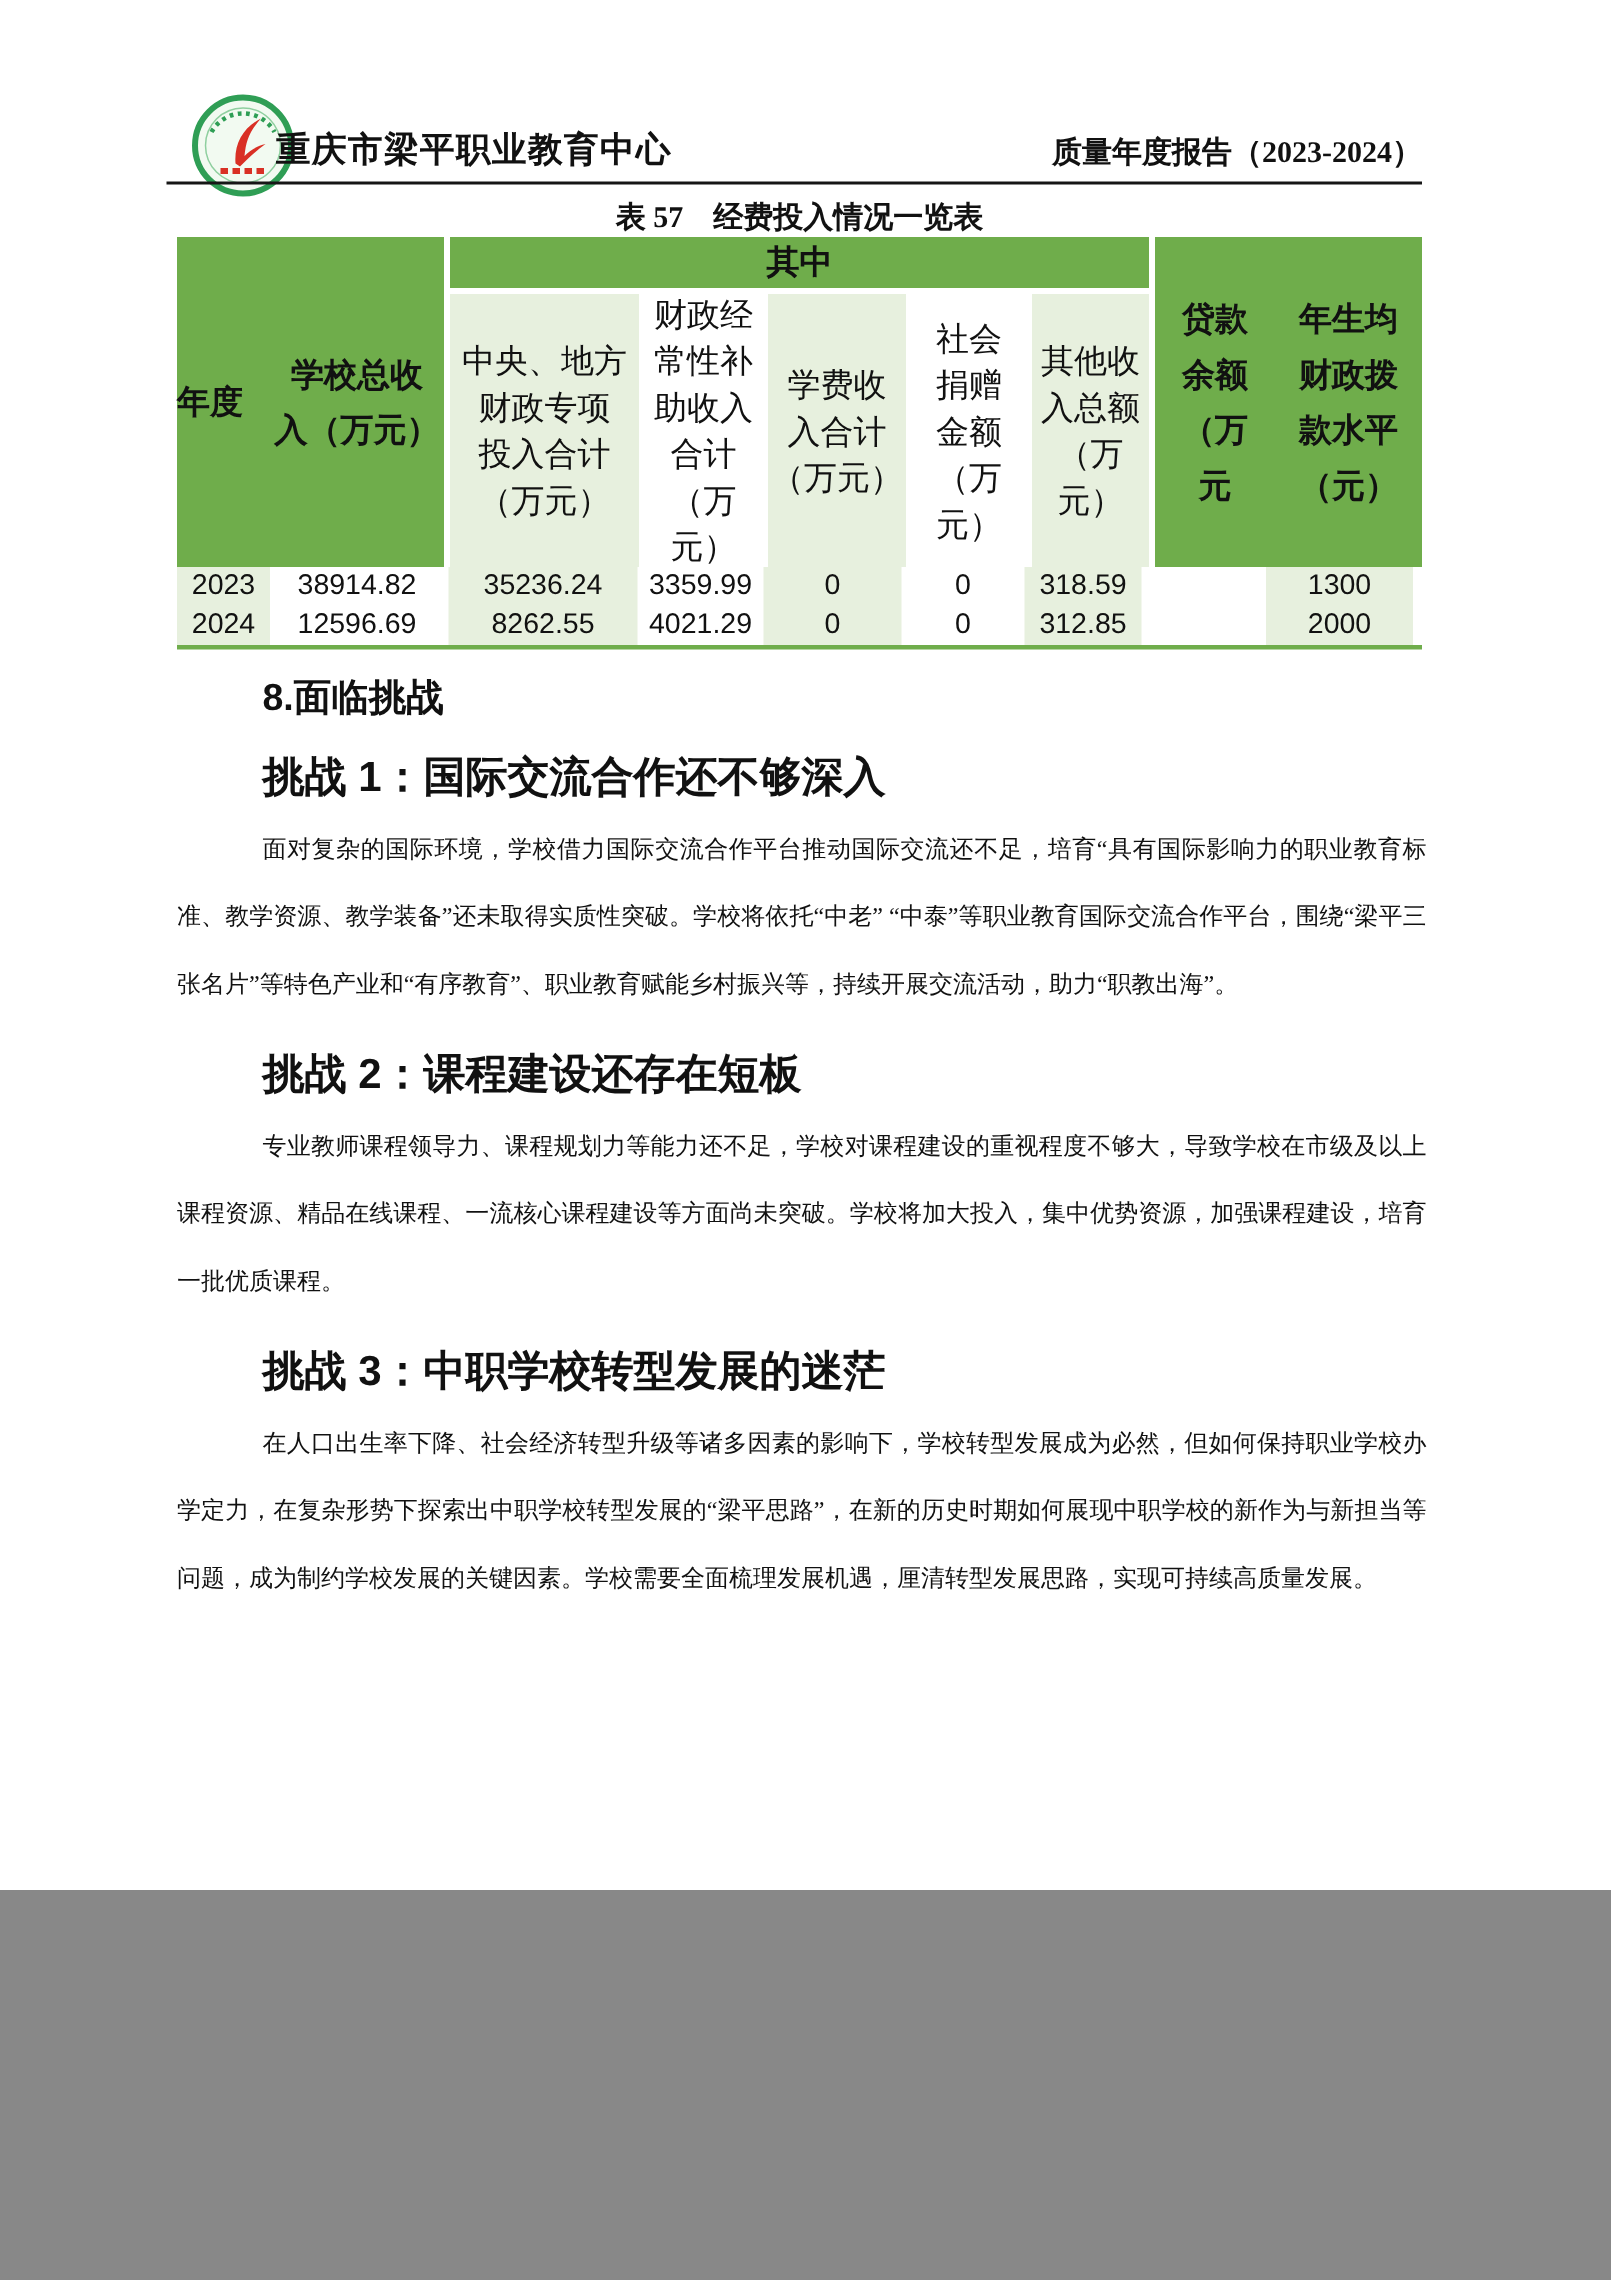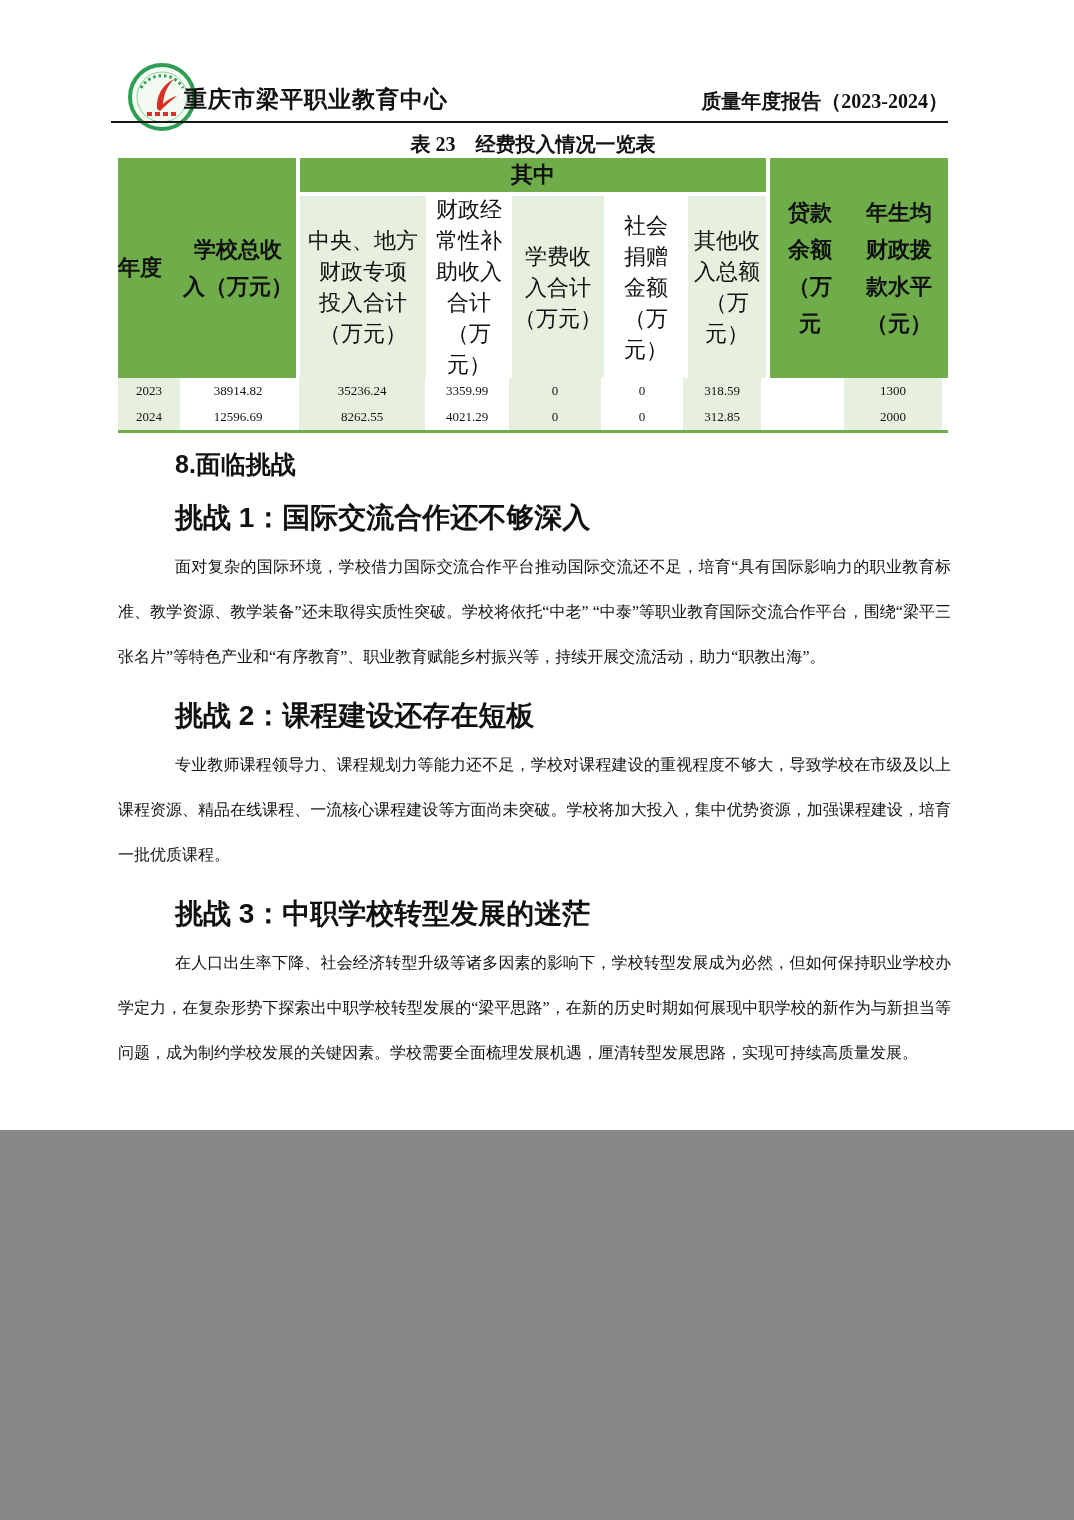--- a/index.html
+++ b/index.html
@@ -1,17 +1,17 @@
 <!DOCTYPE html>
 <html><head>
 <meta charset="utf-8">
 <style>
   html,body{margin:0;padding:0;background:#888;}
   .page{
-    position:relative;width:1074px;height:1130px;margin:0 auto;
+    position:relative;width:1074px;height:1260px;margin:0 auto;
     background:#ffffff;overflow:hidden;
     font-family:"Liberation Serif","DejaVu Serif",serif;color:#111;
   }
   
   .logo{position:absolute;left:127px;top:62px;width:70px;height:70px;}
   .school-name{position:absolute;left:184px;top:84px;font-size:23px;font-weight:bold;letter-spacing:1px;white-space:nowrap;}
   .report-label{position:absolute;top:88px;right:126px;font-size:20px;font-weight:bold;white-space:nowrap;}
   .header-rule{position:absolute;left:111px;top:121px;width:837px;height:2px;background:#161616;}
   
   .table-title{position:absolute;left:118px;top:131px;width:830px;text-align:center;font-size:20px;font-weight:bold;}
@@ -26,21 +26,21 @@
   .mid{width:466px;display:flex;flex-direction:column;}
   .among-bar{height:34px;line-height:34px;text-align:center;font-weight:bold;margin-bottom:4px;}
   .sub-row{display:flex;gap:4px;height:182px;flex:1;}
   .sub-cell{display:flex;align-items:center;justify-content:center;text-align:center;line-height:31px;font-size:22px;}
   .right-blk{width:178px;display:flex;align-items:center;font-weight:bold;}
   .right-blk .col-loan{width:80px;text-align:center;line-height:37px;}
   .right-blk .col-avg{width:98px;text-align:center;line-height:37px;}
   .wrap{white-space:pre-line;}
   .w1{width:126px;} .w2{width:78px;} .w3{width:92px;} .w4{width:76px;} .w5{width:78px;}
   .t-row{display:flex;gap:3px;height:26px;line-height:26px;
-         font-family:Liberation Serif, serif;font-size:13px;}
+         font-family:Liberation Sans, sans-serif;font-size:19px;}
   .pair{width:178px;display:flex;}
   .cell{text-align:center;}
   .pc1{width:62px;} .pc2{width:116px;} .pc8{width:80px;} .pc9{width:98px;}
   .t-bottom{height:3px;background:#6fad4b;margin-top:0;}
   
   .content{position:absolute;left:118px;top:442px;width:833px;}
   .section-heading{font-family:"Liberation Sans","DejaVu Sans",sans-serif;
     font-size:25px;font-weight:bold;margin:6px 0 0;text-indent:57px;}
   .challenge-title{font-family:"Liberation Sans","DejaVu Sans",sans-serif;
     font-size:28px;font-weight:bold;margin:18px 0 0;text-indent:57px;}
@@ -60,21 +60,21 @@
       <circle cx="35" cy="35" r="25" fill="none" stroke="#8fcf9f" stroke-width="1"></circle>
       <path d="M14 26 A 24 24 0 0 1 56 26" fill="none" stroke="#2f9e55" stroke-width="3" stroke-dasharray="2.5,3"></path>
       <path d="M30 47 C29 34 35 23 47 17 C39 26 37 32 36 42 C40 38 45 35 50 34 C43 39 37 45 33 49 Z" fill="#d93025"></path>
       <path d="M20 52 h30" stroke="#d93025" stroke-width="4" stroke-dasharray="5,3"></path>
     </svg>
   </div>
   <div class="school-name">重庆市梁平职业教育中心</div>
   <div class="report-label">质量年度报告（2023-2024）</div>
   <div class="header-rule"></div>
 
-  <div class="table-title">表 23　经费投入情况一览表</div>
+  <div class="table-title">表 57　经费投入情况一览表</div>
 
   <div class="fin-table">
     <div class="t-header">
       <div class="left-blk green">
         <div class="col-year">年度</div>
         <div class="col-total wrap">学校总收
 入（万元）</div>
       </div>
       <div class="mid">
         <div class="among-bar green">其中</div>

